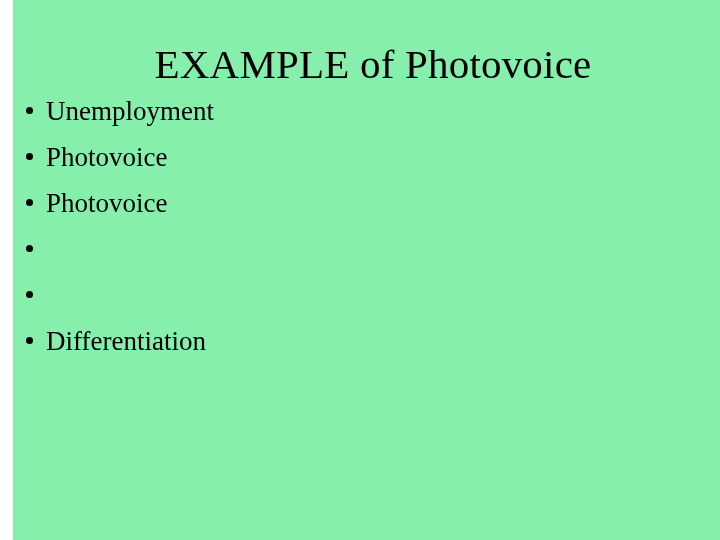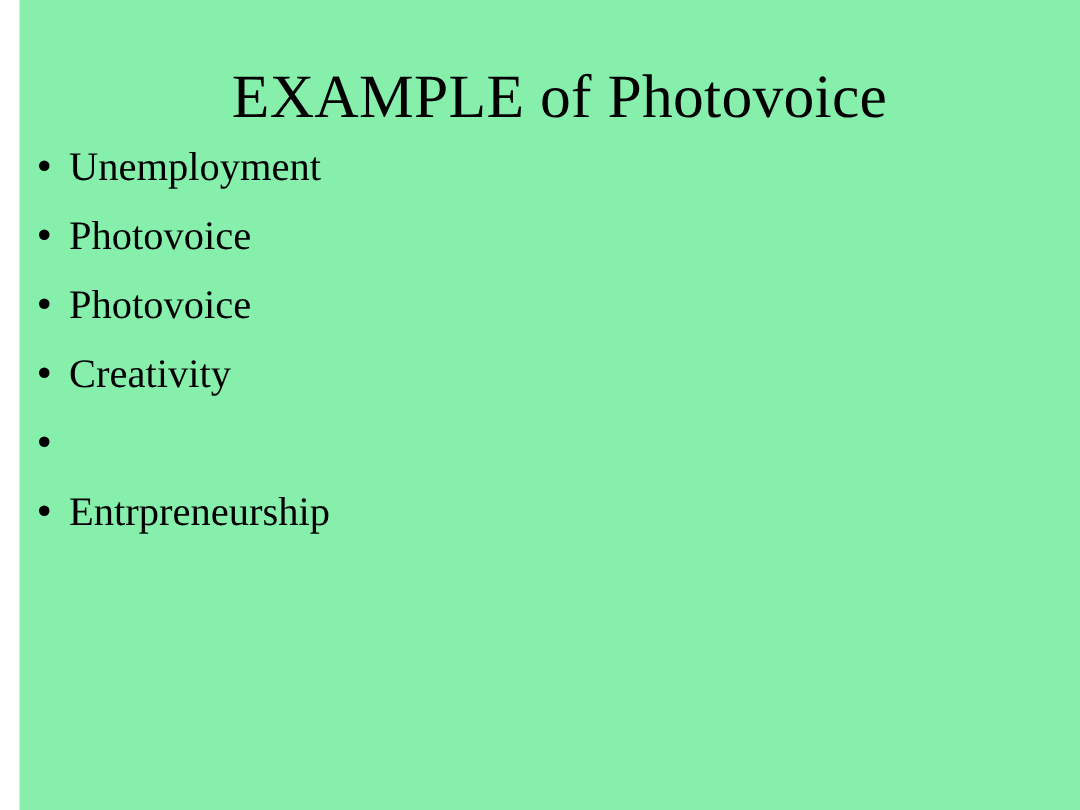--- a/index.html
+++ b/index.html
@@ -92,27 +92,26 @@
       <span class="bullet-label">Photovoice</span>
     </li>
 
     <li class="bullet-item">
       <span class="bullet-marker"></span>
       <span class="bullet-label">Photovoice</span>
     </li>
 
     <li class="bullet-item">
       <span class="bullet-marker"></span>
-      <span class="bullet-label">Creativity</span>
     </li>
 
     <li class="bullet-item">
       <span class="bullet-marker"></span>
     </li>
 
     <li class="bullet-item">
       <span class="bullet-marker"></span>
-      <span class="bullet-label">Entrpreneurship</span>
+      <span class="bullet-label">Differentiation</span>
     </li>
 
   </ul>
 
 </div>
 
 </body></html>

